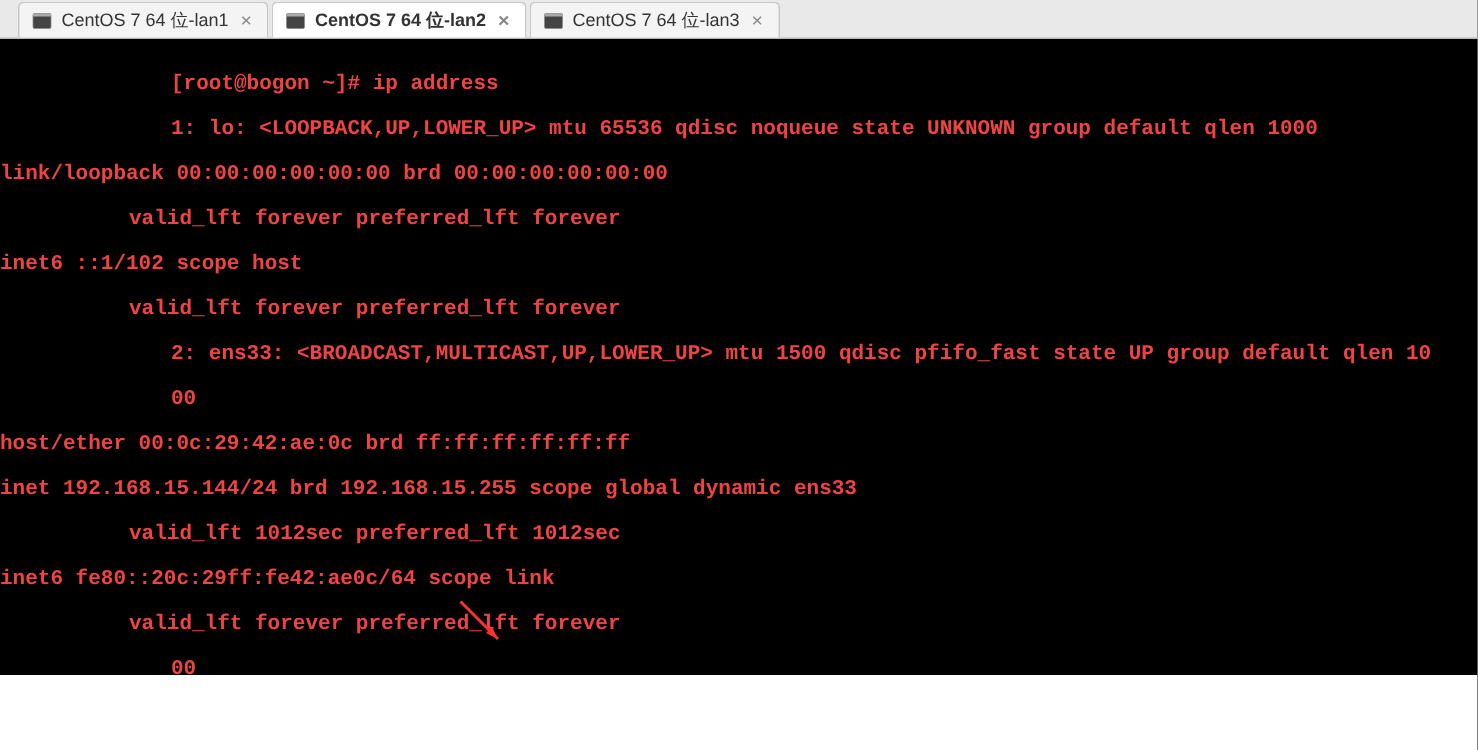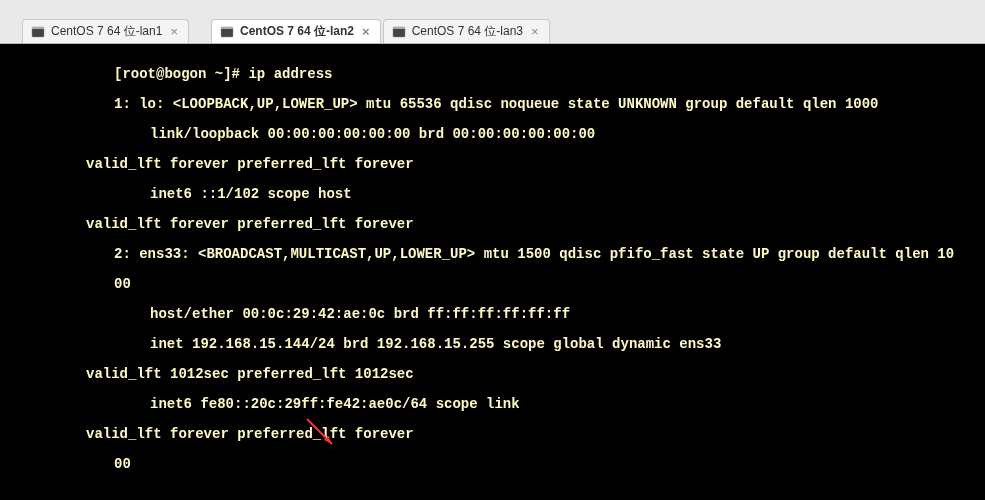--- a/index.html
+++ b/index.html
@@ -6,73 +6,72 @@
   body {
     font-family: "Segoe UI", Tahoma, sans-serif;
     background: #ffffff;
     width: 985px;
     height: 500px;
     overflow: hidden;
   }
   .tab-bar {
     display: flex;
     align-items: flex-end;
-    height: 44px;
+    height: 26px;
     background: #e9e9e9;
     border-bottom: 1px solid #b8b8b8;
-    padding-left: 22px;
+    padding-left: 12px;
     gap: 2px;
   }
   .tab {
     display: flex;
     align-items: center;
     height: 24px;
     padding: 0 8px;
     background: #f4f4f4;
     border: 1px solid #c8c8c8;
     border-bottom: none;
     border-radius: 4px 4px 0 0;
     font-size: 12px;
     color: #333;
     cursor: pointer;
     gap: 6px;
   }
   .tab.active {
     background: #ffffff;
     font-weight: bold;
-    margin-left: 20px;
   }
   .tab-icon {
     width: 14px;
     height: 14px;
     display: inline-flex;
     align-items: center;
     justify-content: center;
   }
   .tab-close {
     font-size: 13px;
     color: #888;
     cursor: pointer;
     padding: 0 2px;
   }
   .terminal {
     background: #000000;
-    color: #fef9c3;
+    color: #ef4444;
     font-family: "Consolas", "Courier New", monospace;
     font-size: 14px;
     font-weight: bold;
     line-height: 15px;
     padding: 8px 0 0 0;
-    height: 474px;
+    height: 424px;
     white-space: pre;
     overflow: hidden;
     position: relative;
   }
   .line { padding-left: 114px; }
-  .line-ind1 { padding-left: 150px; }
+  .line-ind1 { }
   .line-ind2 { padding-left: 86px; }
   .arrow {
     position: absolute;
     left: 302px;
     top: 370px;
     width: 40px;
     height: 40px;
     pointer-events: none;
   }
 </style>

